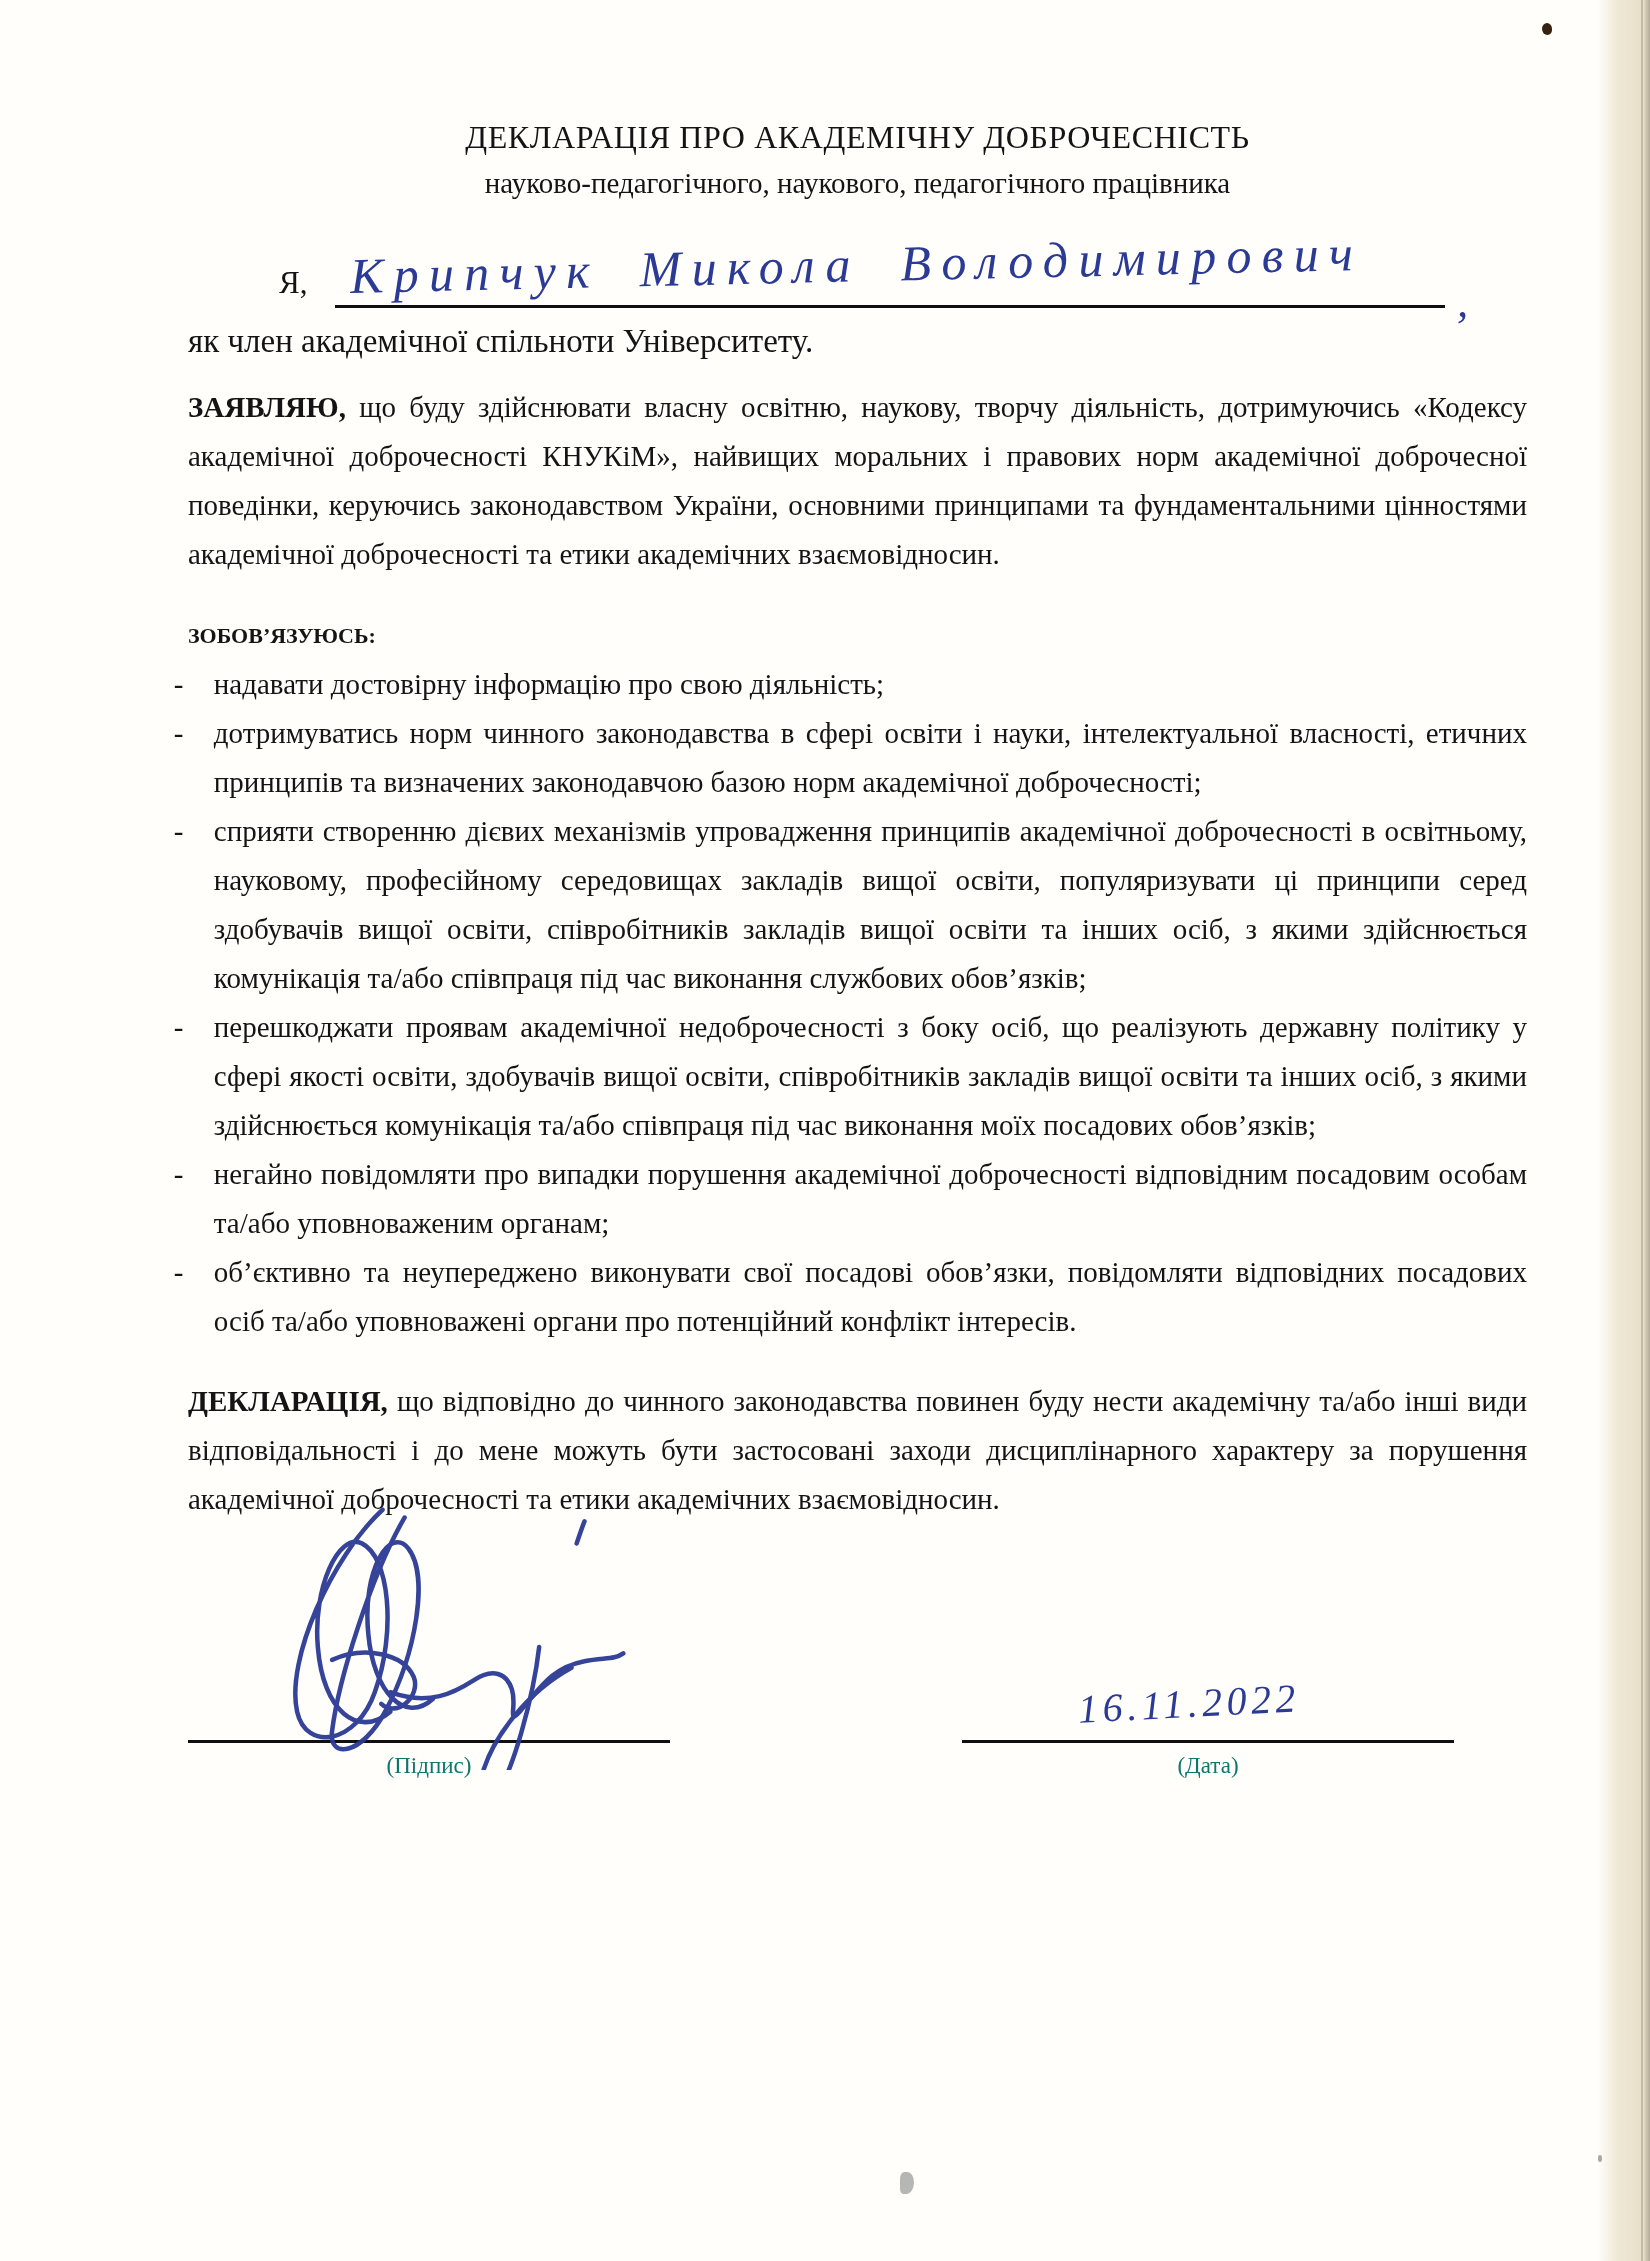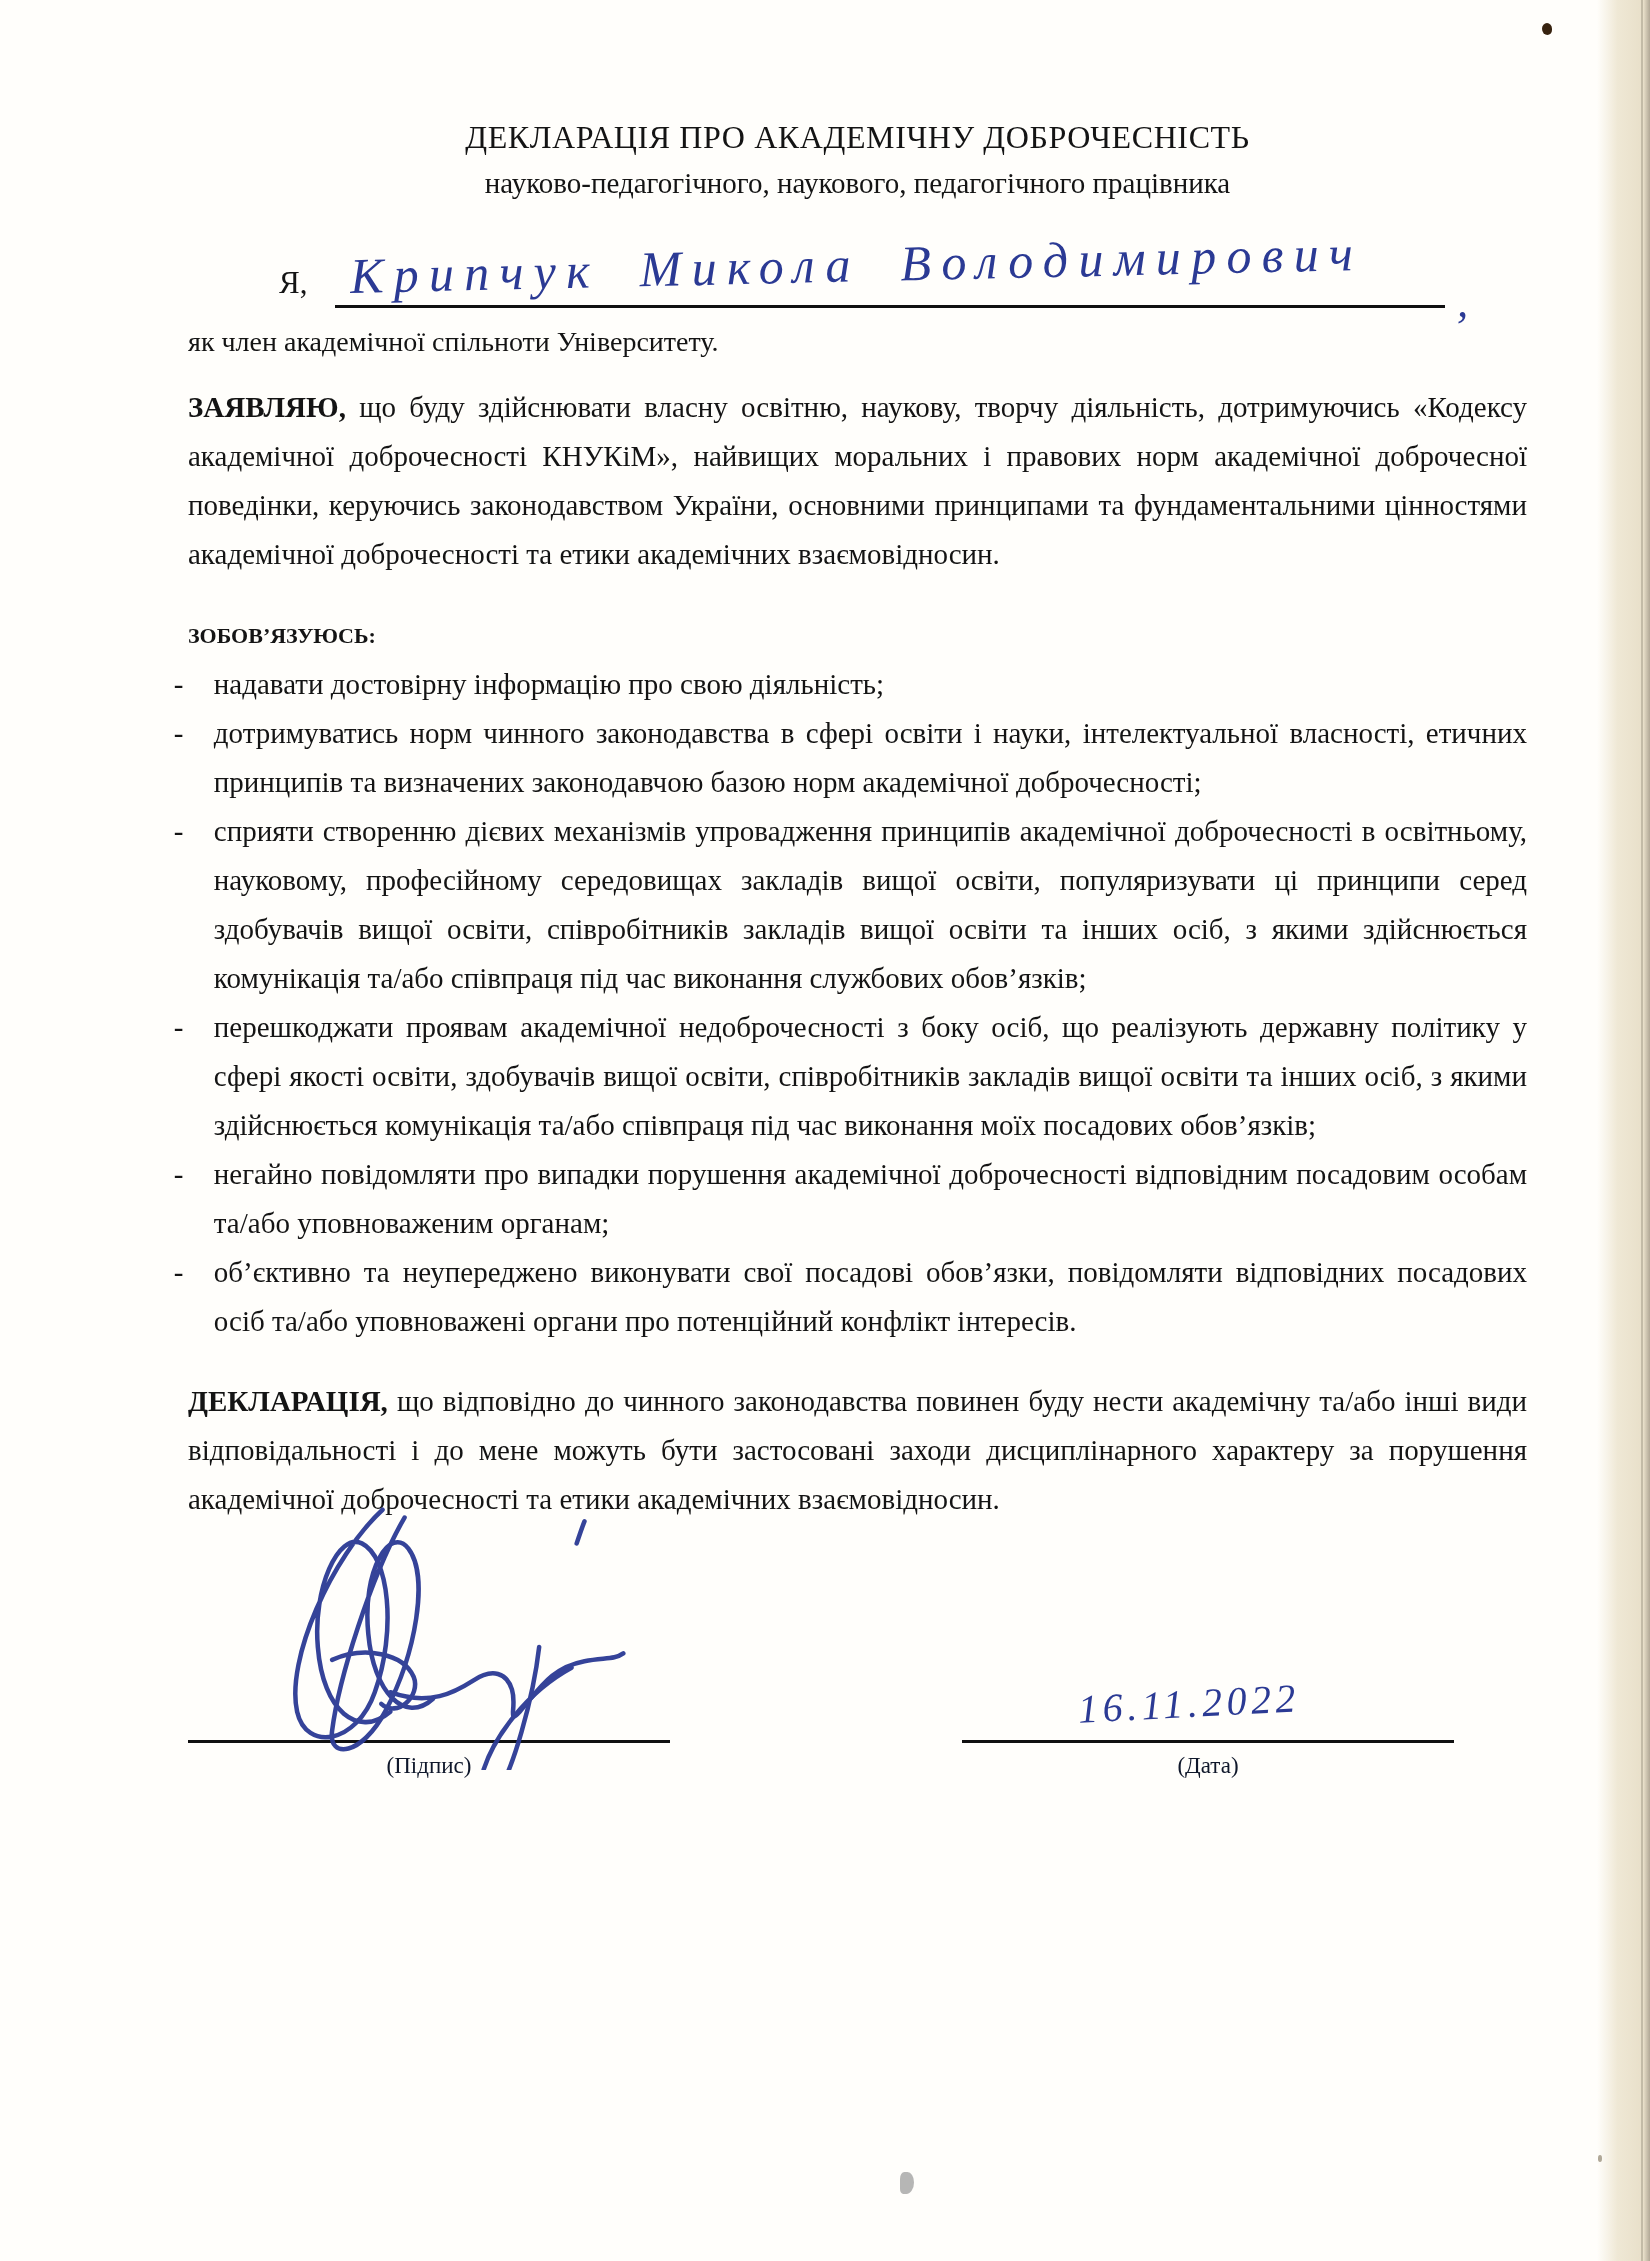--- a/index.html
+++ b/index.html
@@ -58,21 +58,21 @@
     white-space:nowrap;
   }
   .name-comma{
     position:absolute;
     left:1269px;top:47px;
     font-size:45px;
     color:#2b3a94;
     font-style:italic;
   }
   .member-line{
-    font-size:28px;
+    font-size:33px;
     line-height:49px;
   }
   .para{
     font-size:29px;
     line-height:49px;
     text-align:justify;
   }
   .para .lead{font-weight:bold;}
   .declare{margin-top:17px;}
   .oblig-heading{
@@ -109,21 +109,21 @@
   .blank-line{
     margin-top:113px;
     border-bottom:3.9px solid #101010;
     width:100%;
   }
   .under-label{
     text-align:center;
     font-size:23px;
     line-height:36px;
     margin-top:5.2px;
-    color:#0f172a;
+    color:#0f766e;
   }
   .signature-svg{
     position:absolute;
     left:47px;top:-129px;
     pointer-events:none;
   }
   .handwritten-date{
     position:absolute;
     left:116px;top:53px;
     font-size:40px;

